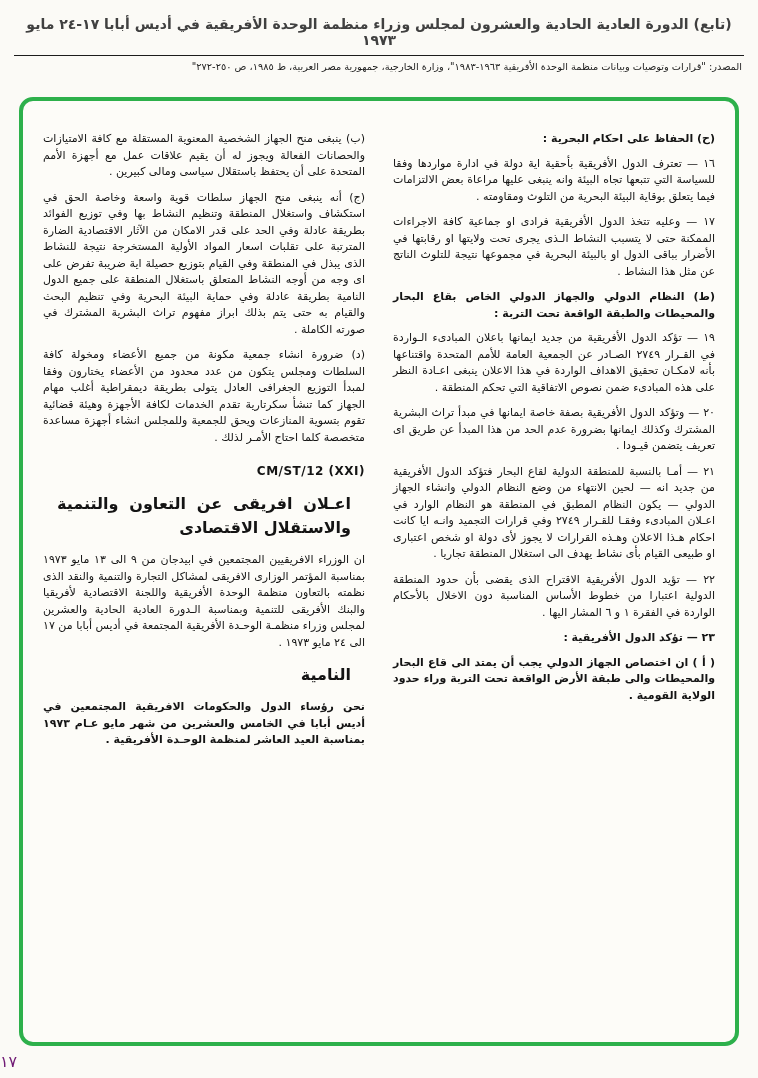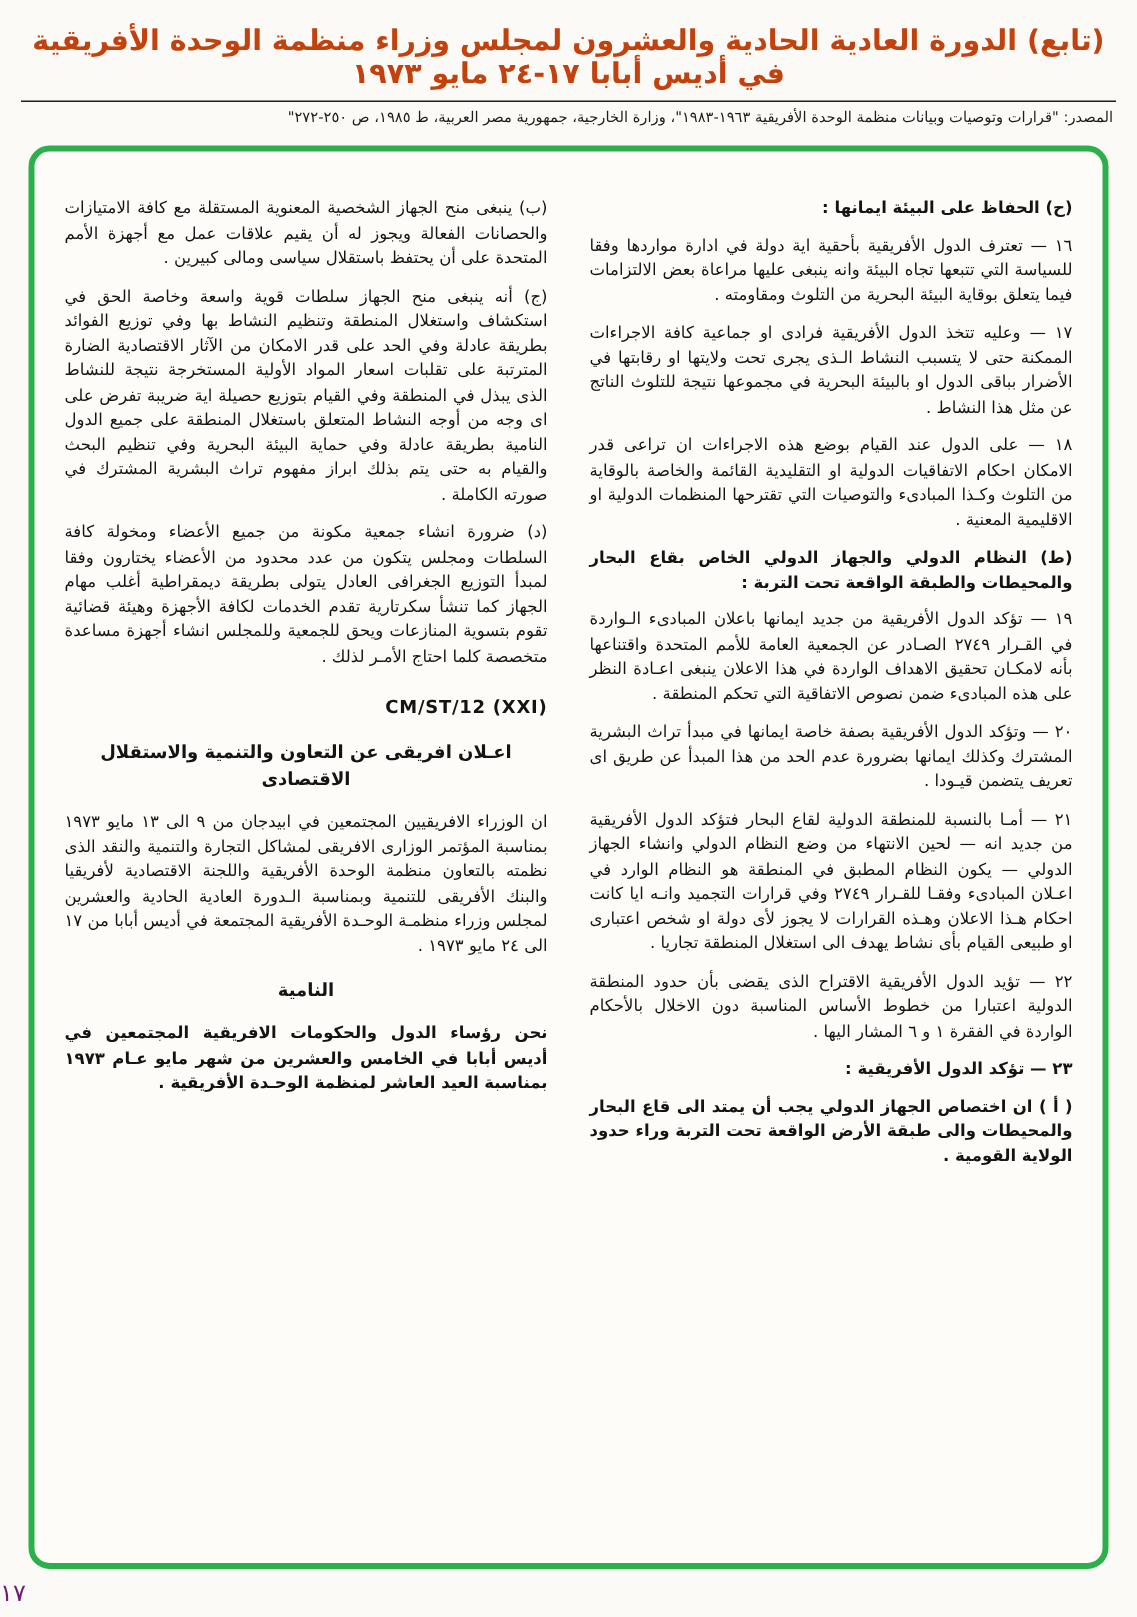--- a/index.html
+++ b/index.html
@@ -12,24 +12,24 @@
   }
   .page {
     width: 758px; height: 1078px;
     background: #fbfaf6;
     position: relative;
     direction: rtl;
     overflow: hidden;
   }
   .header { padding: 16px 12px 0 12px; }
   .header-title {
-    font-size: 19px;
+    font-size: 14px;
     font-weight: bold;
     text-align: center;
-    color: #c2410c;
+    color: #404040;
     letter-spacing: 0;
   }
   .header-rule {
     border: none;
     border-top: 1.6px solid #1c1c1c;
     margin: 7px 2px 5px 2px;
   }
   .header-source {
     font-size: 9.8px;
     color: #1c1c1c;
@@ -66,23 +66,22 @@
   .bold { font-weight: bold; }
   .doc-ref {
     direction: ltr;
     text-align: right;
     font-weight: bold;
     font-size: 12px;
     letter-spacing: 0.5px;
     margin: 16px 0 12px 0;
   }
   .centered-heading {
-    text-align: center;
     font-weight: bold;
-    font-size: 12px;
+    font-size: 16px;
     margin: 12px 14px;
     line-height: 1.5;
   }
   .page-number {
     position: absolute;
     bottom: 7px; right: 0; left: 0;
     text-align: left;
     font-size: 16px;
     color: #701a75;
   }
@@ -94,24 +93,23 @@
 
   <div class="header">
     <div class="header-title">(تابع) الدورة العادية الحادية والعشرون لمجلس وزراء منظمة الوحدة الأفريقية في أديس أبابا ١٧-٢٤ مايو ١٩٧٣</div>
     <hr class="header-rule">
     <div class="header-source">المصدر: "قرارات وتوصيات وبيانات منظمة الوحدة الأفريقية ١٩٦٣-١٩٨٣"، وزارة الخارجية، جمهورية مصر العربية، ط ١٩٨٥، ص ٢٥٠-٢٧٢"</div>
   </div>
 
   <div class="green-box" style="border-color: rgb(45, 176, 75);">
     <div class="columns">
       <div class="column" id="col-right">
-          <div class="block heading">(ح) الحفاظ على البيئة ايمانها :</div>
+          <div class="block heading">(ح) الحفاظ على احكام البحرية :</div>
           <div class="block paragraph">١٦ — تعترف الدول الأفريقية بأحقية اية دولة في ادارة مواردها وفقا للسياسة التي تتبعها تجاه البيئة وانه ينبغى عليها مراعاة بعض الالتزامات فيما يتعلق بوقاية البيئة البحرية من التلوث ومقاومته .</div>
           <div class="block paragraph">١٧ — وعليه تتخذ الدول الأفريقية فرادى او جماعية كافة الاجراءات الممكنة حتى لا يتسبب النشاط الـذى يجرى تحت ولايتها او رقابتها في الأضرار بباقى الدول او بالبيئة البحرية في مجموعها نتيجة للتلوث الناتج عن مثل هذا النشاط .</div>
-          <div class="block paragraph">١٨ — على الدول عند القيام بوضع هذه الاجراءات ان تراعى قدر الامكان احكام الاتفاقيات الدولية او التقليدية القائمة والخاصة بالوقاية من التلوث وكـذا المبادىء والتوصيات التي تقترحها المنظمات الدولية او الاقليمية المعنية .</div>
           <div class="block heading">(ط) النظام الدولي والجهاز الدولي الخاص بقاع البحار والمحيطات والطبقة الواقعة تحت التربة :</div>
           <div class="block paragraph">١٩ — تؤكد الدول الأفريقية من جديد ايمانها باعلان المبادىء الـواردة في القـرار ٢٧٤٩ الصـادر عن الجمعية العامة للأمم المتحدة واقتناعها بأنه لامكـان تحقيق الاهداف الواردة في هذا الاعلان ينبغى اعـادة النظر على هذه المبادىء ضمن نصوص الاتفاقية التي تحكم المنطقة .</div>
           <div class="block paragraph">٢٠ — وتؤكد الدول الأفريقية بصفة خاصة ايمانها في مبدأ تراث البشرية المشترك وكذلك ايمانها بضرورة عدم الحد من هذا المبدأ عن طريق اى تعريف يتضمن قيـودا .</div>
           <div class="block paragraph">٢١ — أمـا بالنسبة للمنطقة الدولية لقاع البحار فتؤكد الدول الأفريقية من جديد انه — لحين الانتهاء من وضع النظام الدولي وانشاء الجهاز الدولي — يكون النظام المطبق في المنطقة هو النظام الوارد في اعـلان المبادىء وفقـا للقـرار ٢٧٤٩ وفي قرارات التجميد وانـه ايا كانت احكام هـذا الاعلان وهـذه القرارات لا يجوز لأى دولة او شخص اعتبارى او طبيعى القيام بأى نشاط يهدف الى استغلال المنطقة تجاريا .</div>
           <div class="block paragraph">٢٢ — تؤيد الدول الأفريقية الاقتراح الذى يقضى بأن حدود المنطقة الدولية اعتبارا من خطوط الأساس المناسبة دون الاخلال بالأحكام الواردة في الفقرة ١ و ٦ المشار اليها .</div>
           <div class="block heading">٢٣ — تؤكد الدول الأفريقية :</div>
           <div class="block paragraph bold">( أ ) ان اختصاص الجهاز الدولي يجب أن يمتد الى قاع البحار والمحيطات والى طبقة الأرض الواقعة تحت التربة وراء حدود الولاية القومية .</div>
         </div>
       <div class="column" id="col-left">
           <div class="block paragraph">(ب) ينبغى منح الجهاز الشخصية المعنوية المستقلة مع كافة الامتيازات والحصانات الفعالة ويجوز له أن يقيم علاقات عمل مع أجهزة الأمم المتحدة على أن يحتفظ باستقلال سياسى ومالى كبيرين .</div>

